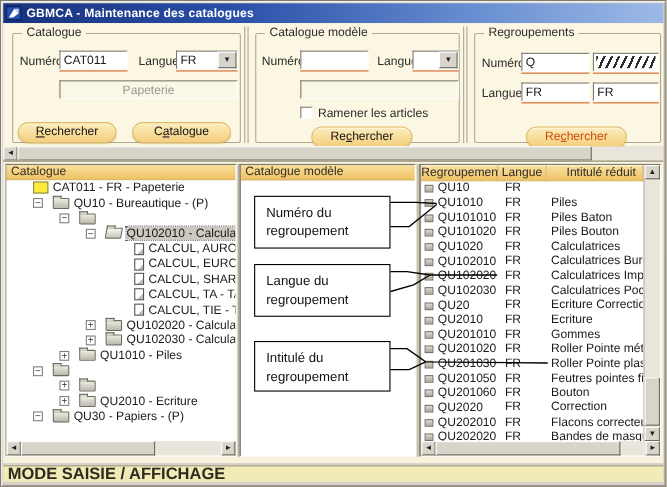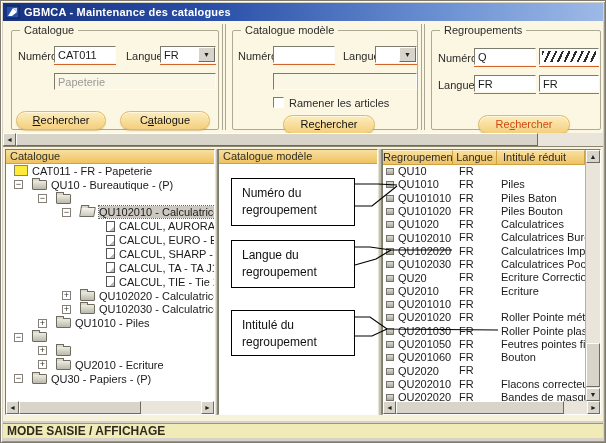--- a/index.html
+++ b/index.html
@@ -22,21 +22,21 @@
   #topform{position:absolute;left:3px;top:21px;width:600px;height:112px;background:#fbf7e2;}
   .vsep{position:absolute;top:3px;height:106px;width:2px;border-left:1px solid #aaa694;border-right:1px solid #aaa694;}
   .group{position:absolute;border:1px solid #aeaa92;border-radius:2px;box-sizing:border-box;}
   .legend{position:absolute;top:-7px;left:8px;background:#fbf7e2;padding:0 4px;font-size:11px;color:#2b2b2b;}
   .lbl{position:absolute;font-size:11px;color:#2b2b2b;}
   .fld{position:absolute;box-sizing:border-box;height:17px;background:#fff;
     border:1px solid;border-color:#7d7a6e #fdfdfb #fdfdfb #7d7a6e;}
   .fld input{width:100%;height:100%;border:0;outline:0;background:transparent;
     font-family:Liberation Sans, sans-serif;font-size:11px;color:#1a1a1a;padding:0 3px;box-sizing:border-box;}
   .fld.dis{background:#fbf7e6;}
-  .fld.dis input{color:#9a9a94;}
+  .fld.dis input{color:#9a9a94;text-align:center;}
   .u::after{content:"";position:absolute;left:-1px;right:-1px;bottom:-3px;height:1px;background:#d2642a;}
   .combo{display:flex;}
   .combo input{flex:1;min-width:0;}
   .drop{flex:0 0 15px;background:#d8d4cc;border:1px solid;border-color:#fff #6e6a60 #6e6a60 #fff;
     display:flex;align-items:center;justify-content:center;font-size:7px;color:#222;cursor:default;}
   .hatch{position:absolute;inset:2px;background:repeating-linear-gradient(115deg,#2a2a2a 0 2px,#fff 2px 6px);}
   .cb{position:absolute;width:11px;height:11px;background:#fff;border:1px solid;border-color:#7d7a6e #fdfdfb #fdfdfb #7d7a6e;box-sizing:border-box;}
   .btn{position:absolute;height:19px;border-radius:10px;
     background:linear-gradient(#fcedbd,#f4cf7e);
     border:1px solid #e2ba66;box-shadow:0 1px 1px rgba(170,130,50,.4), inset 0 1px 0 #fff6dd;
@@ -58,21 +58,21 @@
     border-top:1px solid #8a8670;box-sizing:border-box;}
   .panel{position:absolute;top:2px;height:266px;background:#fff;
     border:1px solid;border-color:#7d7a6e #fdfdfb #fdfdfb #7d7a6e;box-sizing:border-box;}
   .phead{position:absolute;left:0;top:0;right:0;height:14px;
     background:linear-gradient(#f8df9e,#efc262);border-bottom:1px solid #cfa145;
     font-size:11px;line-height:13px;padding-left:4px;color:#332f25;box-sizing:border-box;}
   .splitter{position:absolute;top:2px;height:266px;background:#c6c2b2;border-left:1px solid #e8e4d4;border-right:1px solid #8a8678;box-sizing:border-box;}
 
   
   #panel-tree{left:2px;width:210px;}
-  #tree-body{position:absolute;left:0;top:14px;right:0;bottom:13px;overflow:hidden;background:#fff;}
+  #tree-body{position:absolute;left:0;top:14px;right:0;bottom:13px;overflow:hidden;background:#fff;padding-left:16px;}
   .trow{display:flex;align-items:center;height:13.85px;white-space:nowrap;}
   .texp{width:9px;height:9px;flex:0 0 9px;border:1px solid #848078;background:#fff;
     font-size:9px;line-height:7px;text-align:center;color:#333;box-sizing:border-box;}
   .tico{flex:0 0 auto;}
   .ico-root{width:14px;height:11px;background:#ffe93a;border:1px solid #8a8a55;box-sizing:border-box;}
   .ico-folder{width:15px;height:10px;background:linear-gradient(#ececе4,#b9b9ad);background:linear-gradient(#ececdf,#b9b9ad);
     border:1px solid #6e6a60;border-radius:1px;position:relative;box-sizing:border-box;}
   .ico-folder::before{content:"";position:absolute;left:-1px;top:-3px;width:6px;height:2px;background:#d9d9cc;border:1px solid #6e6a60;border-bottom:0;}
   .ico-open{transform:skewX(-10deg);background:linear-gradient(#f6f6ee,#c9c9bd);}
   .ico-doc{width:9px;height:11px;background:#fff;border:1px solid #555;box-sizing:border-box;
@@ -89,42 +89,42 @@
   .callout{position:absolute;left:12px;width:124px;background:#fff;border:1px solid #000;
     font-size:12px;line-height:17px;padding:6px 0 0 10px;box-sizing:border-box;color:#111;}
 
   
   #panel-table{left:379px;width:219px;}
   #thead{position:absolute;left:0;top:0;right:15px;height:15px;display:flex;}
   .hc{background:linear-gradient(#f8df9e,#efc262);border-right:1px solid #cfa145;border-bottom:1px solid #cfa145;
     border-top:1px solid #fdf2cf;font-size:11px;line-height:13px;text-align:center;box-sizing:border-box;color:#2b2b2b;}
   .hc:nth-child(1){width:70px;}
   .hc:nth-child(2){width:44px;}
-  .hc:nth-child(3){flex:1;text-align:right;padding-right:18px;}
+  .hc:nth-child(3){flex:1;text-align:right;padding-right:6px;}
   #table-body{position:absolute;left:0;top:15px;right:15px;bottom:13px;overflow:hidden;background:#fff;}
   .drow{display:flex;height:13.3px;line-height:13px;white-space:nowrap;}
   .dc1{width:70px;display:flex;align-items:center;gap:4px;padding-left:3px;box-sizing:border-box;overflow:hidden;}
   .dc2{width:44px;padding-left:6px;box-sizing:border-box;}
   .dc3{flex:1;padding-left:4px;overflow:hidden;box-sizing:border-box;}
   .rowico{width:8px;height:7px;flex:0 0 8px;background:linear-gradient(#dcdcd2,#a8a89c);border:1px solid #76726a;box-sizing:border-box;}
   #tbl-vscroll{position:absolute;right:0;top:0;width:15px;bottom:13px;background:#e9e5da;border-left:1px solid #b5b1a5;box-sizing:border-box;}
   #tbl-vscroll .up{position:absolute;top:0;left:0;right:0;height:13px;}
   #tbl-vscroll .dn{position:absolute;bottom:0;left:0;right:0;height:13px;}
   #tbl-vscroll .sbthumb{position:absolute;left:0;right:0;bottom:14px;height:44px;}
   #tbl-hscroll{position:absolute;left:0;right:0;bottom:0;height:13px;}
   #tbl-hscroll .l{position:absolute;left:0;top:0;width:13px;height:13px;}
   #tbl-hscroll .r{position:absolute;right:0;top:0;width:13px;height:13px;}
   #tbl-hscroll .sbthumb{position:absolute;left:13px;top:0;width:168px;height:13px;}
 
   
   #annot{position:absolute;left:0;top:0;width:606px;height:443px;pointer-events:none;z-index:40;}
 
   
   #statusbar{position:absolute;left:3px;top:423px;width:600px;height:15px;background:#f1ebb8;
-    border-top:1px solid #9a9684;font-weight:bold;font-size:12px;line-height:14px;padding-left:4px;box-sizing:border-box;color:#2e2a1e;}
+    border-top:1px solid #9a9684;font-weight:bold;font-size:15px;line-height:14px;padding-left:4px;box-sizing:border-box;color:#2e2a1e;}
 </style>
 </head>
 <body>
 
 <div id="win">
 
   <div id="titlebar">
     <svg class="appicon" viewBox="0 0 14 14">
       <rect x="0" y="1" width="13" height="12" fill="#2450ae" stroke="#0c1c50"></rect>
       <polygon points="2,11 7,3 11,7 6,11" fill="#ffffff"></polygon>
@@ -380,20 +380,21 @@
             </span>
             <span class="dc2">FR</span>
             <span class="dc3">Ecriture</span>
           </div>
           <div class="drow">
             <span class="dc1">
               <span class="rowico"></span>
               <span>QU201010</span>
             </span>
             <span class="dc2">FR</span>
+            <span class="dc3">Gommes</span>
           </div>
           <div class="drow">
             <span class="dc1">
               <span class="rowico"></span>
               <span>QU201020</span>
             </span>
             <span class="dc2">FR</span>
             <span class="dc3">Roller Pointe métal</span>
           </div>
           <div class="drow">
@@ -419,20 +420,21 @@
             </span>
             <span class="dc2">FR</span>
             <span class="dc3">Bouton</span>
           </div>
           <div class="drow">
             <span class="dc1">
               <span class="rowico"></span>
               <span>QU2020</span>
             </span>
             <span class="dc2">FR</span>
+            <span class="dc3">Correction</span>
           </div>
           <div class="drow">
             <span class="dc1">
               <span class="rowico"></span>
               <span>QU202010</span>
             </span>
             <span class="dc2">FR</span>
             <span class="dc3">Flacons correcteurs</span>
           </div>
           <div class="drow">

